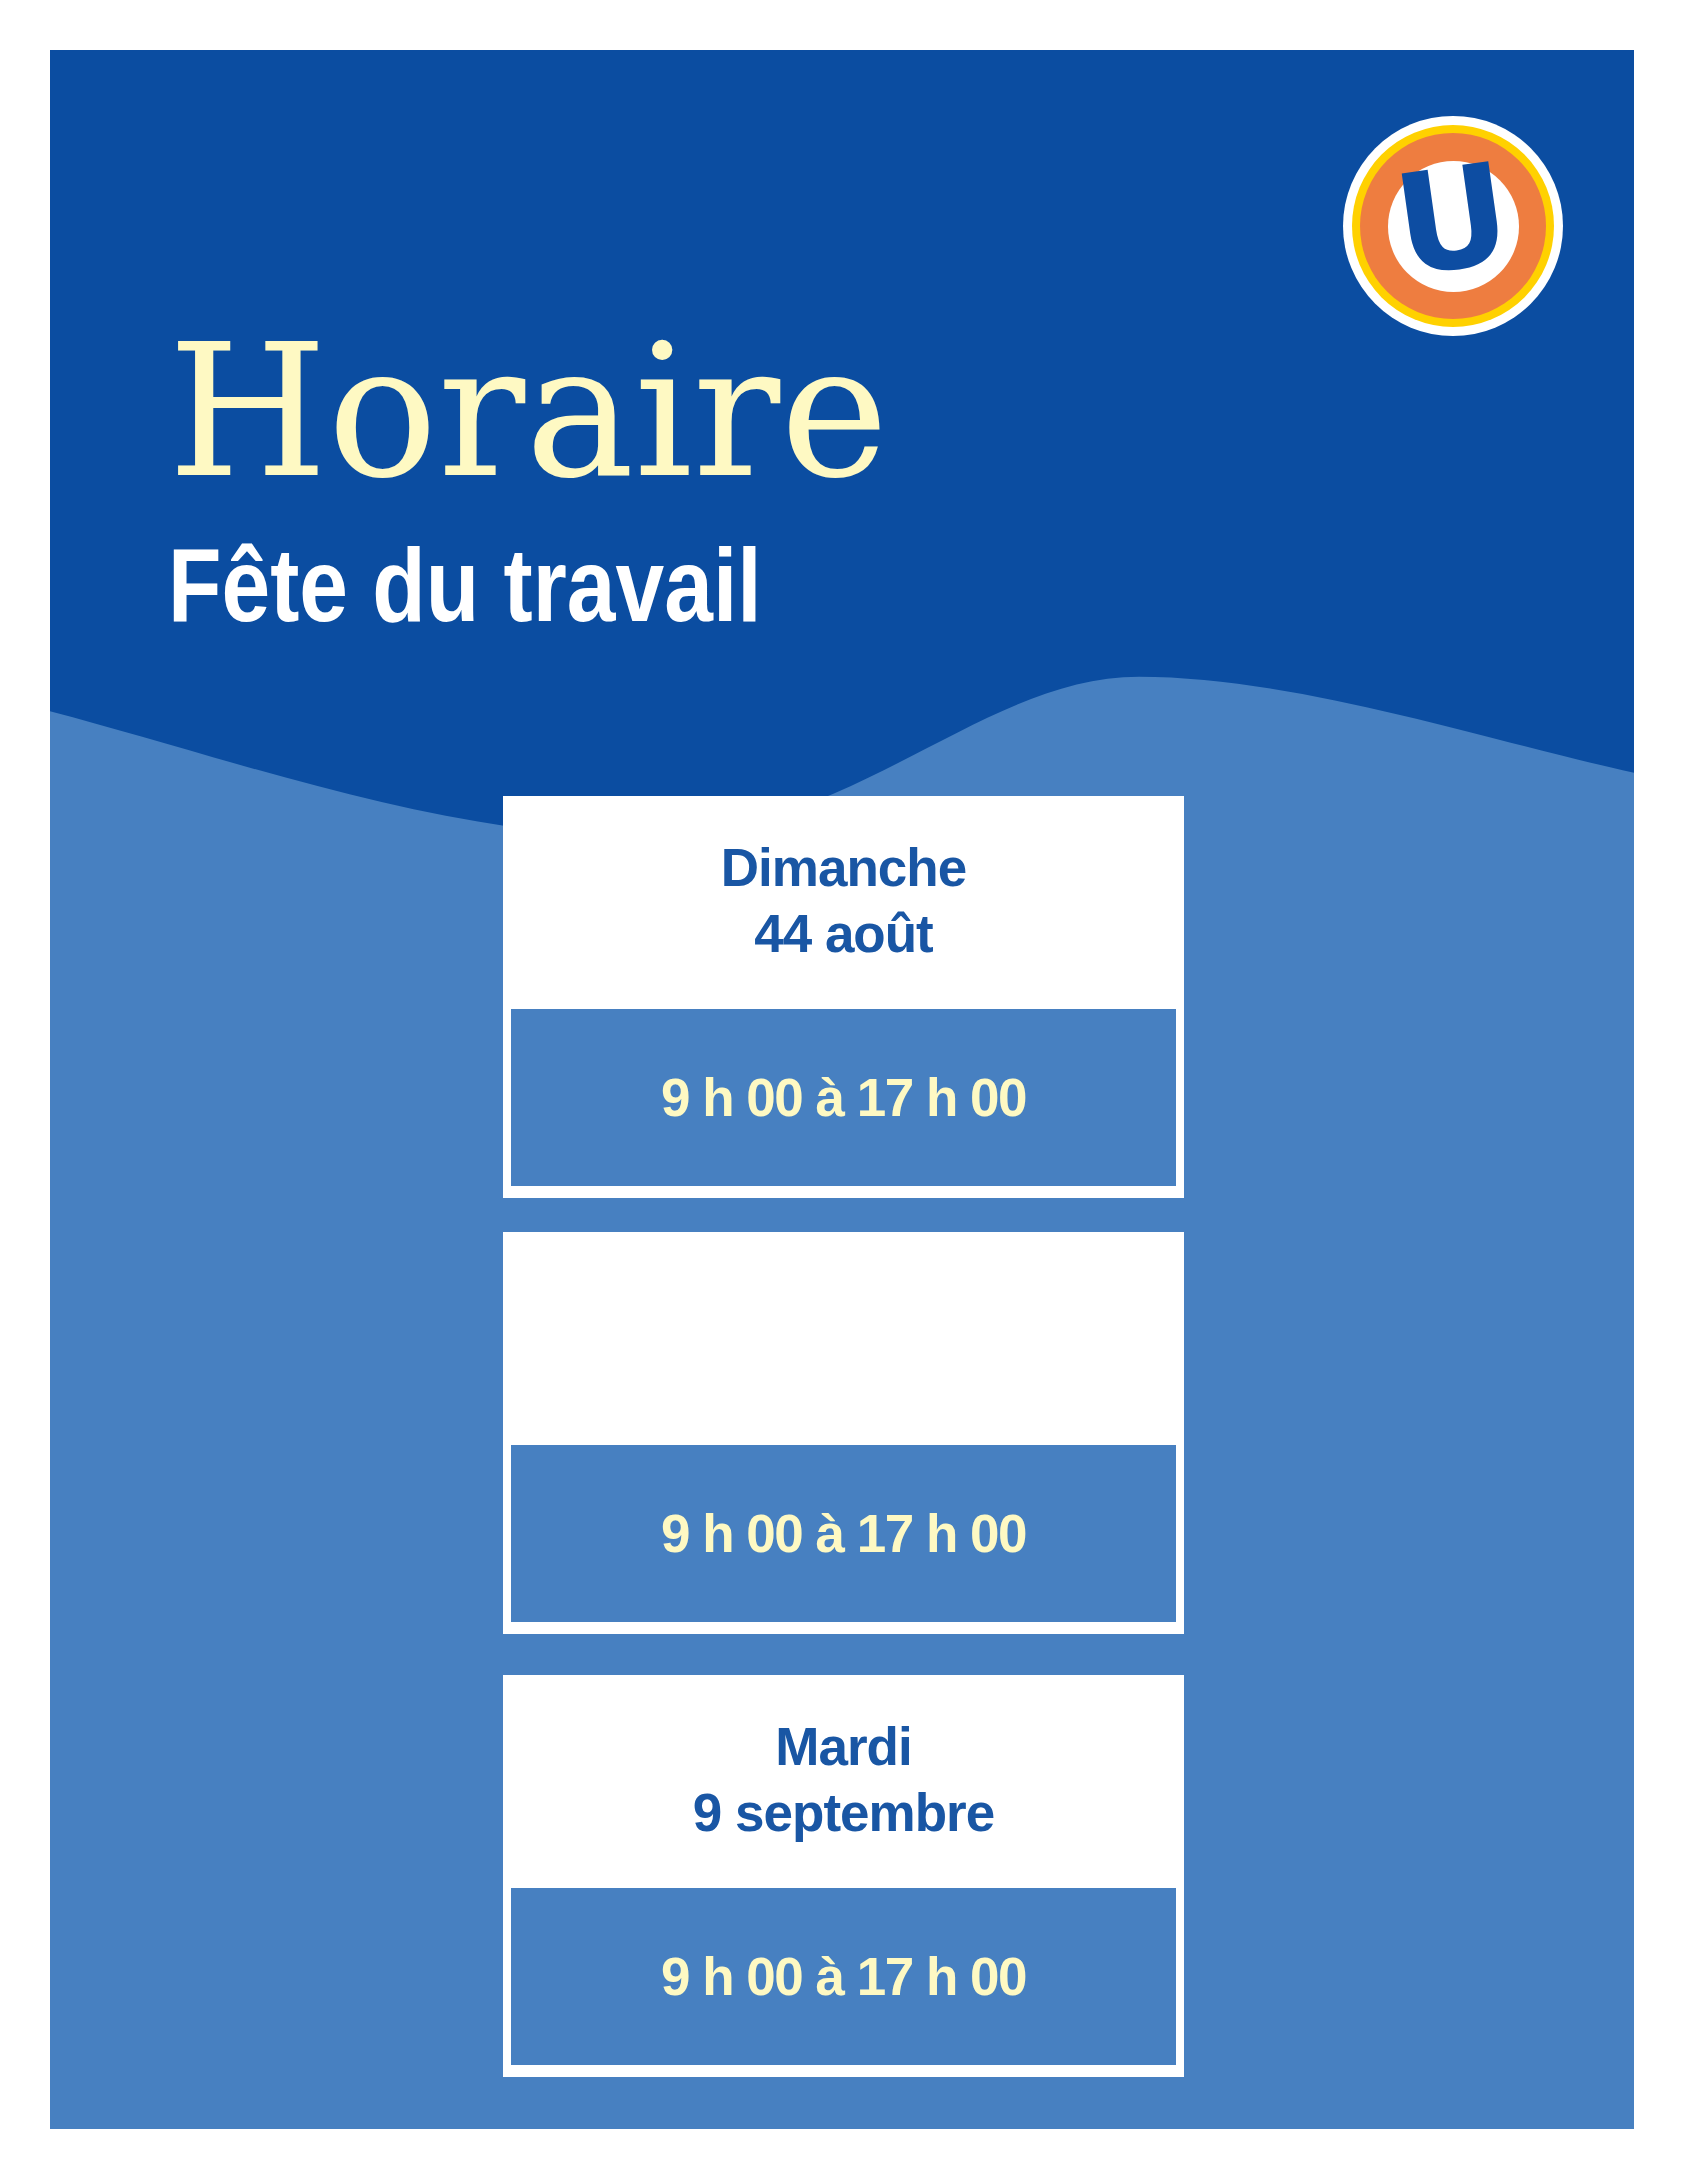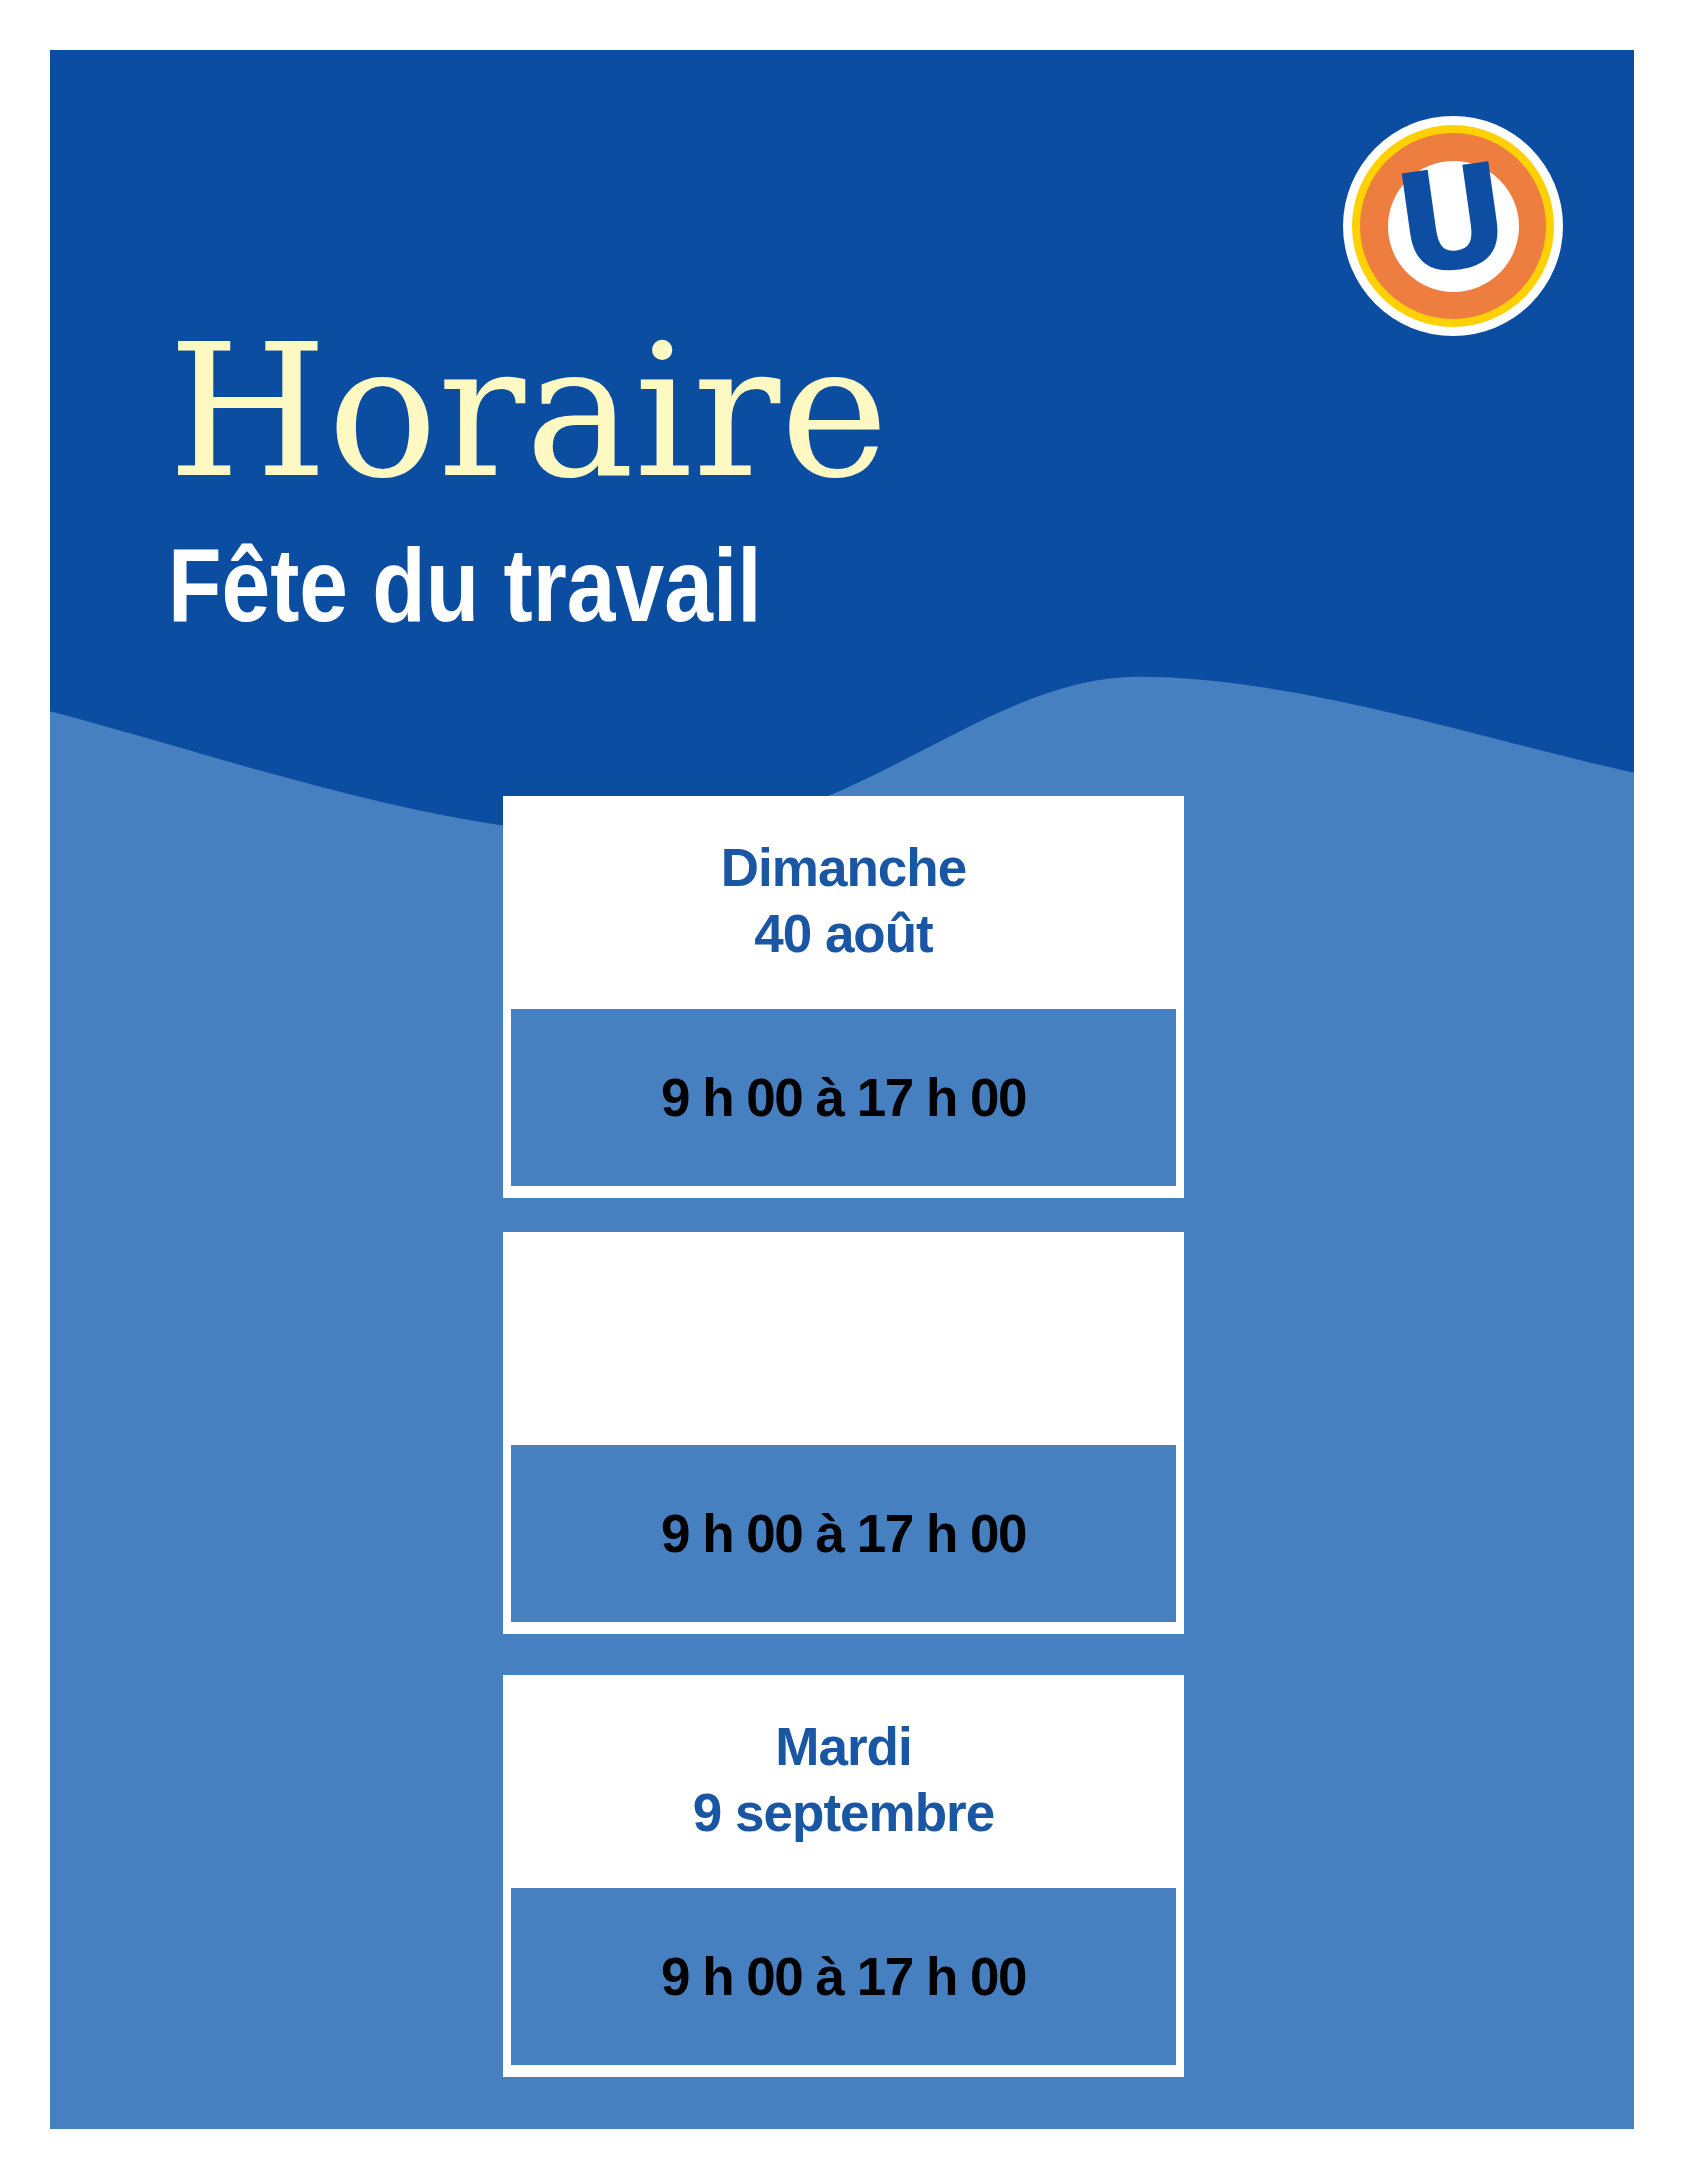--- a/index.html
+++ b/index.html
@@ -82,21 +82,21 @@
     color:#1956A4;
   }
   .card-hours {
     position:absolute; left:8px; top:213px;
     width:665px; height:177px;
     background:#4780C1;
     display:flex; align-items:center; justify-content:center;
     font-weight:bold;
     font-size:53px;
     letter-spacing:-1.5px;
-    color:#000000;
+    color:#fef9c3;
     white-space:nowrap;
   }
 </style>
 </head>
 <body>
 
 <div class="content">
 
   <svg class="wave" viewBox="0 0 1600 900" preserveAspectRatio="none" aria-hidden="true">
     <path d="M0 0 H1600 V730 C1460 700 1260 633 1100 633 C940 633 810 795 600 795 C400 795 190 718 0 668 Z" fill="#0B4DA1"></path>
@@ -113,21 +113,21 @@
         </div>
       </div>
     </div>
   </div>
 
   <div class="cards">
 
     <div class="card card-1">
       <div class="card-day">
         <div>Dimanche</div>
-        <div>40 août</div>
+        <div>44 août</div>
       </div>
       <div class="card-hours">
         <span>9 h 00 à 17 h 00</span>
       </div>
     </div>
 
     <div class="card card-2">
       <div class="card-day">
       </div>
       <div class="card-hours">

